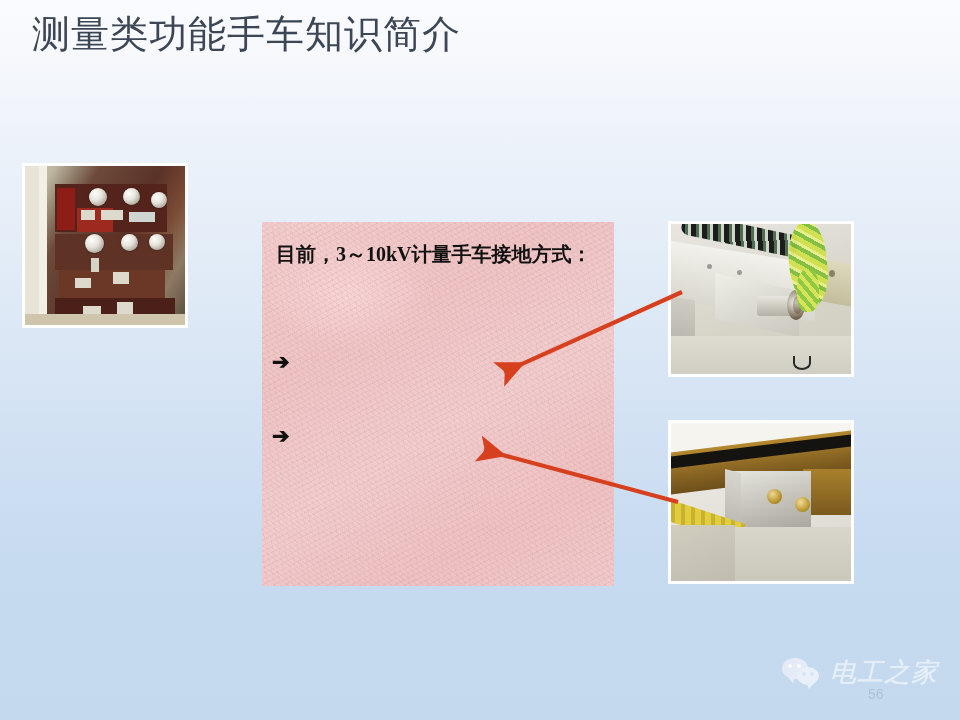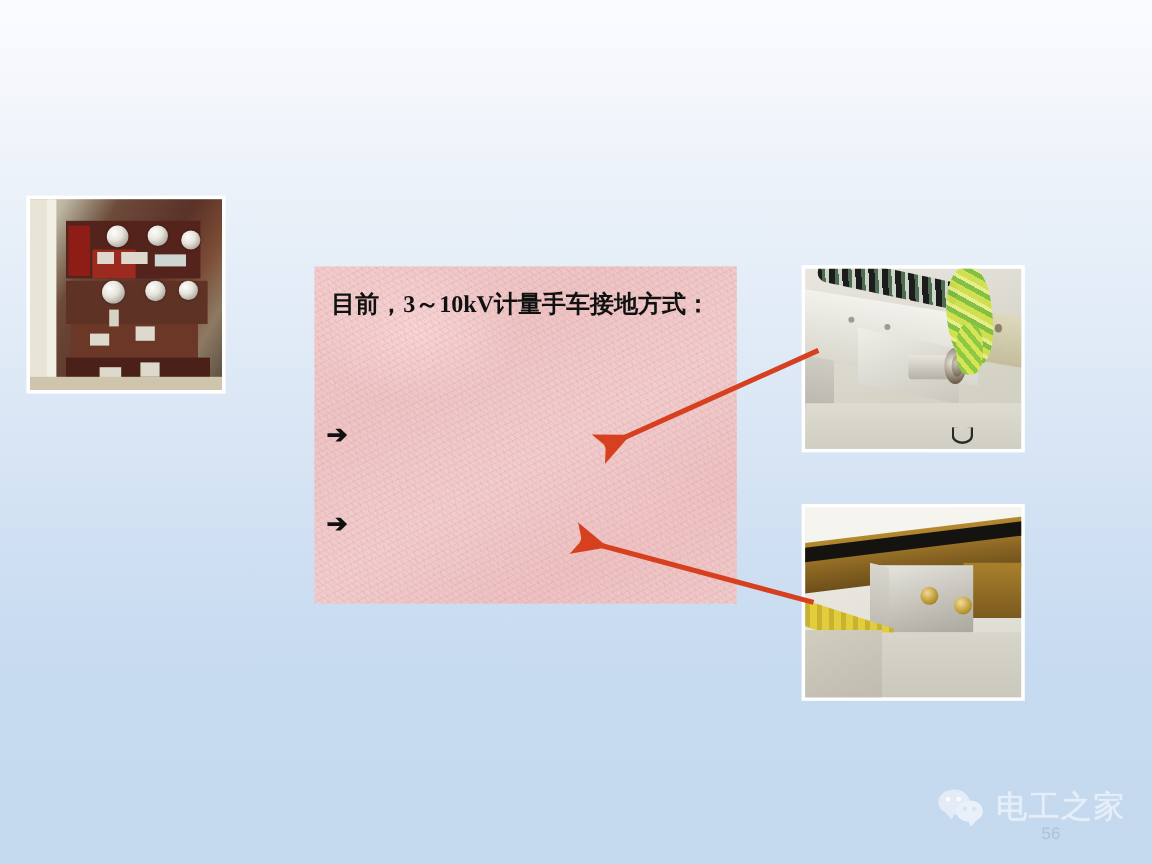--- a/index.html
+++ b/index.html
@@ -70,21 +70,21 @@
   }
   
   #photo-duck-bill{left:668px;top:420px;width:186px;height:164px;}
   #photo-duck-bill .inner{
     background:linear-gradient(160deg,#f0efe9 0%,#e4e2da 50%,#d9d7cd 100%);
   }
   .pc{position:absolute;}
 
   
   #content-box{
-    position:absolute;left:262px;top:222px;width:352px;height:281px;
+    position:absolute;left:262px;top:222px;width:352px;height:364px;
     background:
       repeating-linear-gradient(38deg, rgba(196,140,142,.13) 0 1px, rgba(255,255,255,0) 1px 4px),
       repeating-linear-gradient(-27deg, rgba(186,128,130,.12) 0 1px, rgba(255,255,255,0) 1px 5px),
       repeating-linear-gradient(78deg, rgba(205,150,152,.10) 0 1px, rgba(255,255,255,0) 1px 6px),
       radial-gradient(ellipse 120px 80px at 25% 20%, rgba(255,225,226,.55), rgba(255,255,255,0) 70%),
       radial-gradient(ellipse 110px 70px at 75% 72%, rgba(243,200,202,.5), rgba(255,255,255,0) 70%),
       linear-gradient(150deg,#f3cdcd 0%,#efc4c5 30%,#f2cdce 55%,#eec1c2 78%,#f1cacb 100%);
     box-sizing:border-box;padding:18px 14px 0 14px;
   }
   #intro{
@@ -101,21 +101,21 @@
   .bullet .arrow-glyph{font-size:21px;line-height:1;}
 
   
   #arrow-top,#arrow-bottom{position:absolute;pointer-events:none;}
   #arrow-top{left:490px;top:280px;width:200px;height:110px;}
   #arrow-bottom{left:470px;top:430px;width:215px;height:110px;}
 
   
   #watermark{
     position:absolute;left:782px;top:655px;
-    display:flex;align-items:center;gap:8px;opacity:.9;
+    display:flex;align-items:center;gap:8px;opacity:.9;font-style:italic;
   }
   #wechat-icon{position:relative;width:40px;height:30px;}
   #wechat-icon .bubble-big{
     position:absolute;left:0;top:0;width:26px;height:21px;border-radius:50%;
     background:#e8eef8;
   }
   #wechat-icon .bubble-big:after{
     content:"";position:absolute;left:5px;bottom:-4px;
     border-left:6px solid transparent;border-right:3px solid transparent;
     border-top:7px solid #e8eef8;
@@ -139,20 +139,21 @@
     position:absolute;left:868px;top:686px;
     font-family:"Liberation Sans",sans-serif;font-size:14px;
     color:#a9bdd6;opacity:.85;
   }
 </style>
 </head>
 <body>
 
 <div id="slide">
 
+  <div id="title">测量类功能手车知识简介</div>
 
 
   <div class="photo" id="photo-switchgear">
     <div class="inner">
       <div class="sw-frame" style="left:0;top:0;width:18px;height:100%;"></div>
       <div class="sw-frame" style="left:14px;top:0;width:8px;height:100%;background:#f2efe4;"></div>
       <div class="sw-body" style="left:30px;top:18px;width:112px;height:48px;background:#54241c;"></div>
       <div class="sw-red" style="left:32px;top:22px;width:18px;height:42px;"></div>
       <div class="sw-red" style="left:52px;top:42px;width:36px;height:24px;background:#9d2a1e;"></div>
       <div class="sw-body" style="left:30px;top:68px;width:118px;height:36px;background:#5f3226;"></div>

